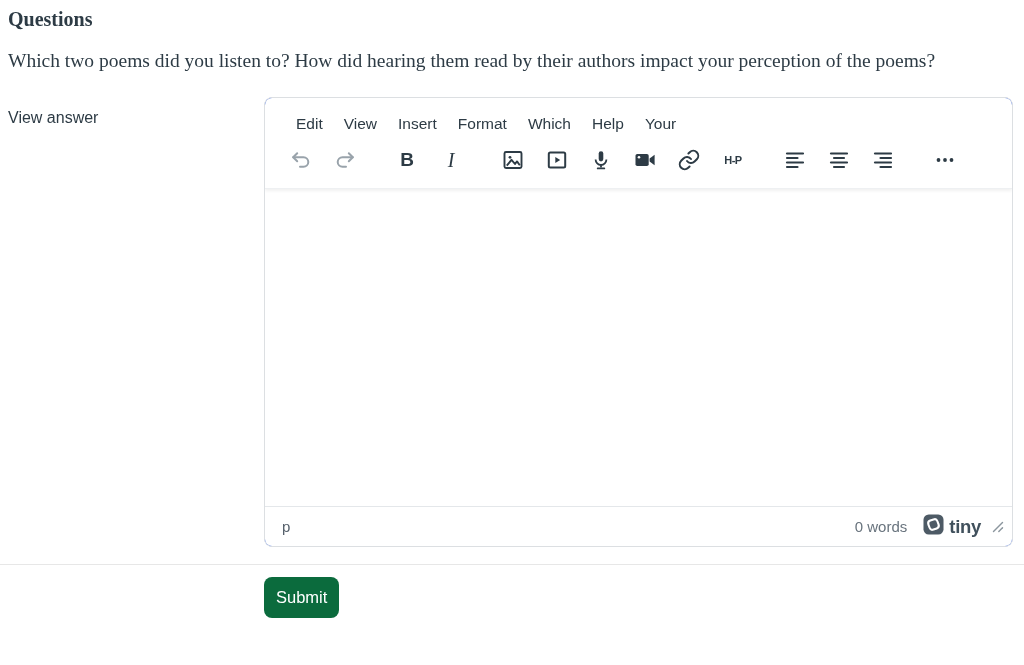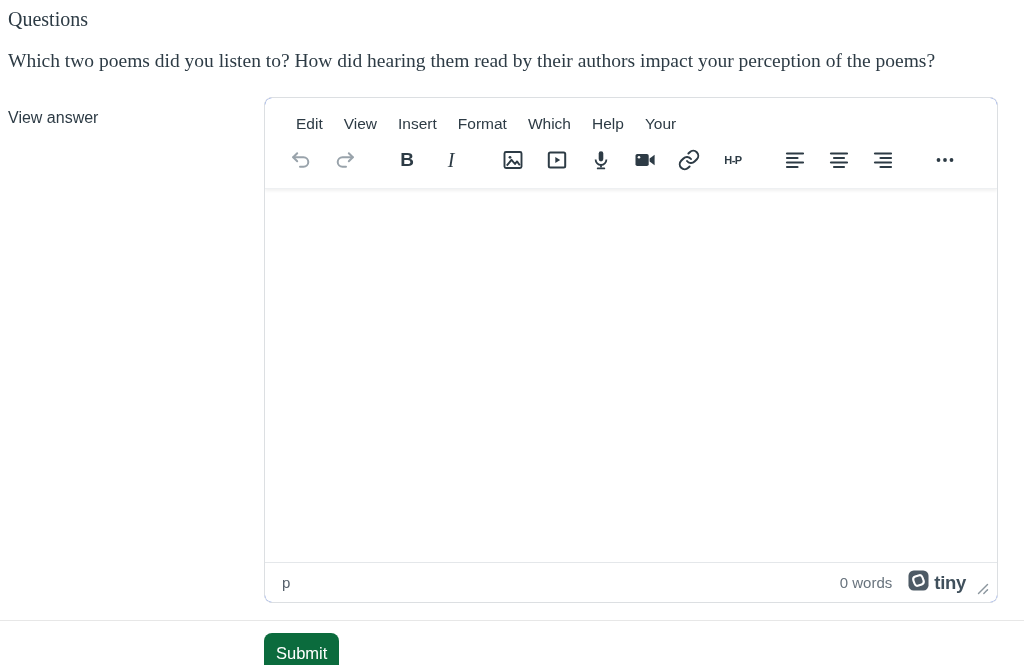--- a/index.html
+++ b/index.html
@@ -7,21 +7,21 @@
   body {
     background: #ffffff;
     font-family: "Liberation Sans", sans-serif;
     color: #2d3b45;
   }
   .page { width: 1024px; height: 665px; padding: 8px; }
 
   .q-heading {
     font-family: "Liberation Serif", serif;
     font-size: 20px;
-    font-weight: normal;
+    font-weight: bold;
     color: #2d3b45;
   }
   .q-text {
     margin-top: 13px;
     font-family: Liberation Serif, serif;
     font-size: 19.5px;
     line-height: 33px;
     color: #2d3b45;
     max-width: 1010px;
   }
@@ -31,22 +31,22 @@
     width: 256px;
     flex: 0 0 256px;
     padding-top: 12px;
     font-size: 16px;
     color: #2d3b45;
   }
 
   
   .editor {
     flex: 1;
-    margin-right: 18px;
-    height: 506px;
+    margin-right: 3px;
+    height: 450px;
     border: 1px solid #dcdfe2;
     border-radius: 8px;
     background: #1d4ed8;
     display: flex;
     flex-direction: column;
     overflow: hidden;
   }
   .editor-header {
     box-shadow: 0 2px 3px rgba(0,0,0,0.06);
     border-bottom: 1px solid #eef0f2;
@@ -106,21 +106,21 @@
     display: flex;
     align-items: center;
     padding: 0 8px 0 13px;
     background: #fff;
   }
   .element-path {
     border: none; background: transparent;
     font-size: 15px; color: #55606b;
     padding: 2px 4px; cursor: pointer;
   }
-  .status-right { margin-left: auto; display: flex; }
+  .status-right { margin-left: auto; display: flex; align-items: center; }
   .word-count {
     border: none; background: transparent;
     font-size: 15px; color: #68737d;
     margin-right: 16px; cursor: pointer;
   }
   .tiny-brand {
     display: flex; align-items: center; gap: 5px;
     text-decoration: none; cursor: pointer;
     margin-right: 10px;
   }

